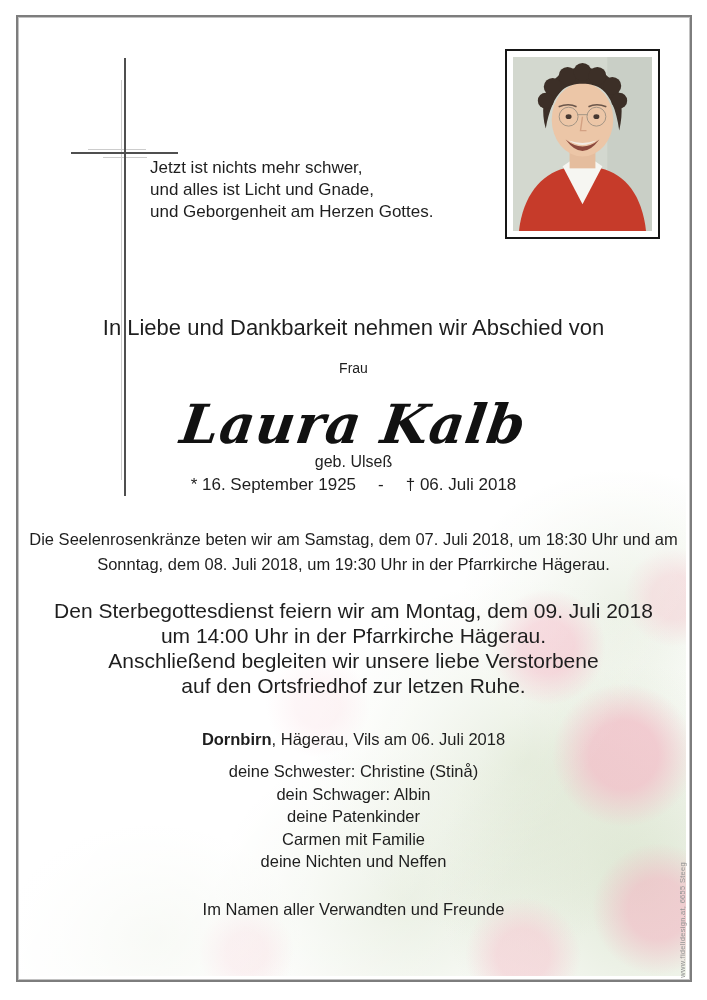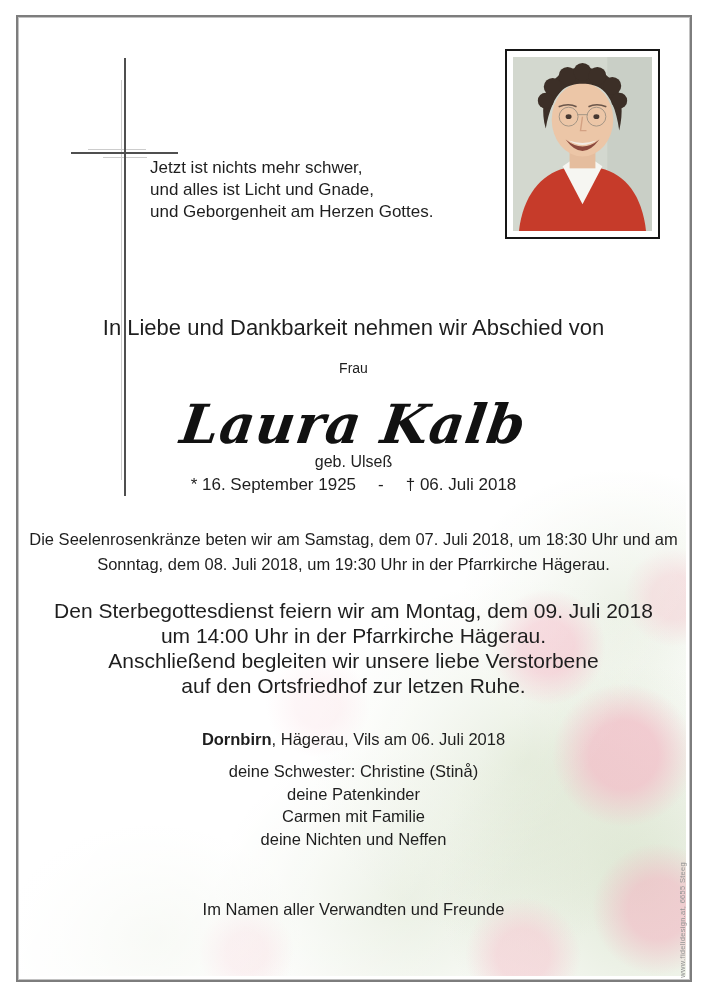--- a/index.html
+++ b/index.html
@@ -139,20 +139,21 @@
       <div>Anschließend begleiten wir unsere liebe Verstorbene</div>
       <div>auf den Ortsfriedhof zur letzen Ruhe.</div>
     </div>
 
     <div class="centered dateline">
       <span class="place">Dornbirn</span><span>, Hägerau, Vils am 06. Juli 2018</span>
     </div>
 
     <div class="centered mourners">
       <div>deine Schwester: Christine (Stinå)</div>
+      <div>dein Schwager: Albin</div>
       <div>deine Patenkinder</div>
       <div>Carmen mit Familie</div>
       <div>deine Nichten und Neffen</div>
     </div>
 
     <div class="centered closing">Im Namen aller Verwandten und Freunde</div>
 
   </div>
 
   <div class="credit">www.fidelidesign.at, 6655 Steeg</div>

